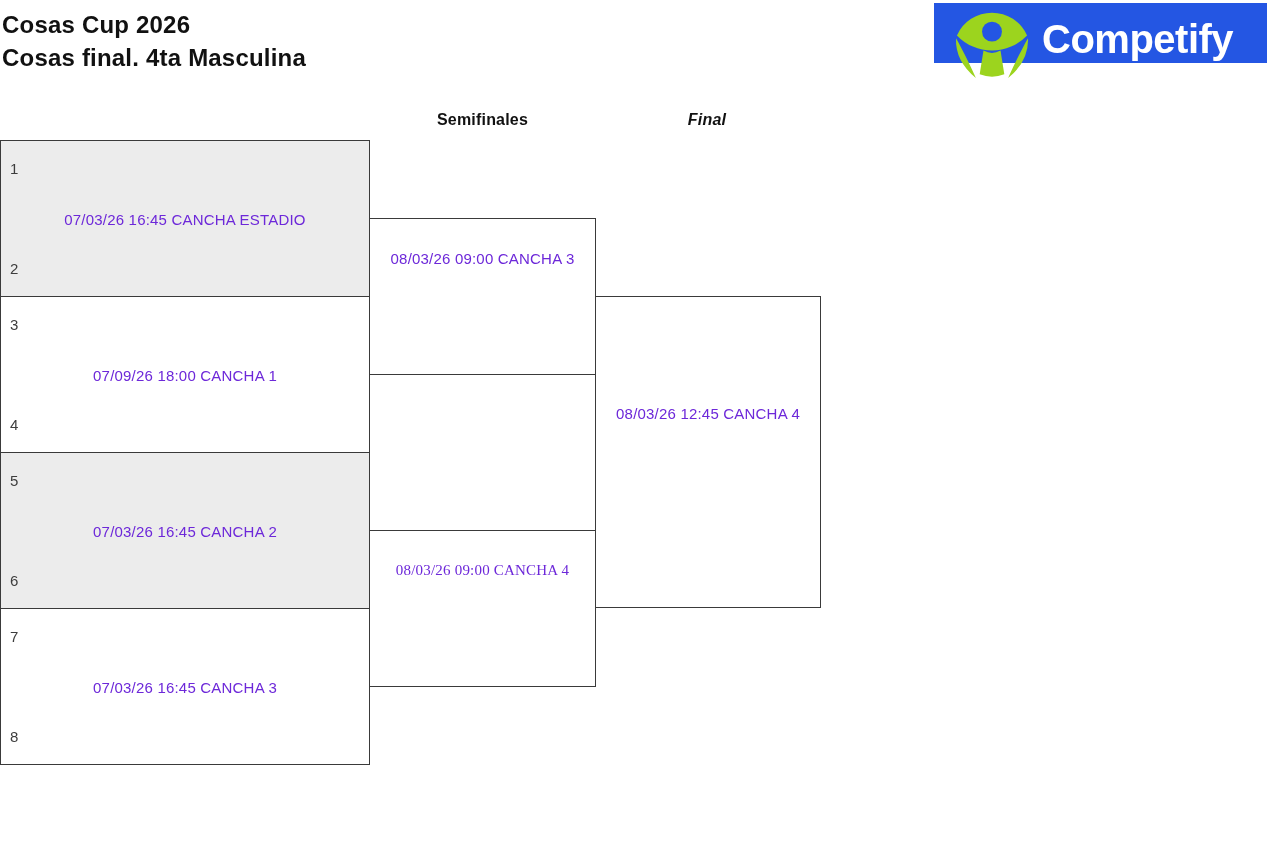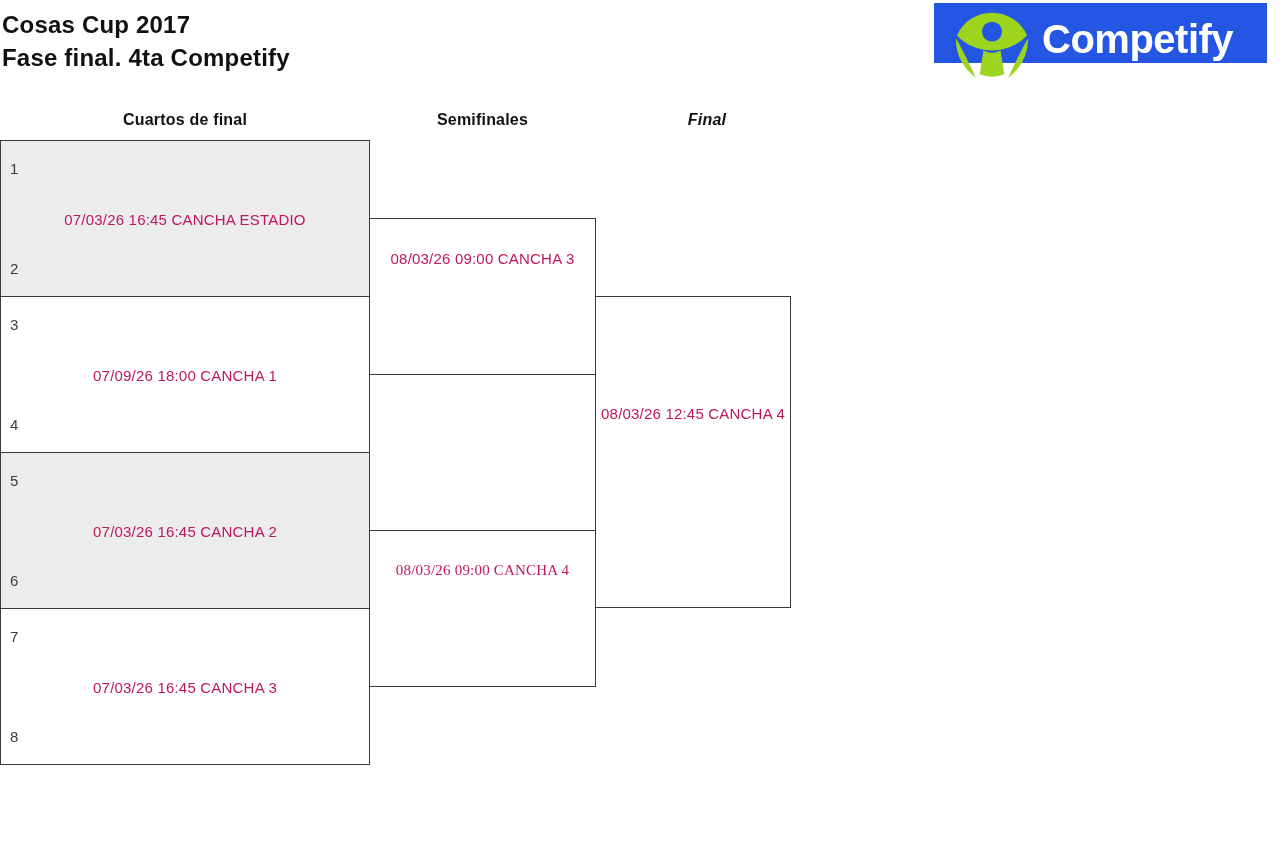--- a/index.html
+++ b/index.html
@@ -40,58 +40,57 @@
   
   .match-box {
     position:absolute; background:#ffffff;
     border:1px solid var(--line-color, #3a3a3a);
   }
   .match-box.shaded { background:var(--shade-gray, #ececec); }
   .qf { left:0; width:370px; height:157px; }
   .qf1 { top:140px; } .qf2 { top:296px; } .qf3 { top:452px; } .qf4 { top:608px; }
   .sf { left:369px; width:227px; height:157px;padding-left:32px; }
   .sf1 { top:218px; } .sf2 { top:530px;font-family:Liberation Serif, serif; }
-  .final-box { left:595px; top:296px; width:196px; height:312px;text-decoration:underline; }
+  .final-box { left:595px; top:296px; width:226px; height:312px;text-decoration:underline; }
 
   .seed {
     position:absolute; left:9px; font-size:15px; color:#3d3d3d;
   }
   .seed-top { top:19px; }
   .seed-bottom { bottom:19px; }
 
   .schedule {
     position:absolute; left:0; right:0; text-align:center;
-    font-size:15px; color:#be185d; letter-spacing:0.2px; white-space:nowrap;
+    font-size:15px; color:#6d28d9; letter-spacing:0.2px; white-space:nowrap;
   }
   .qf .schedule { top:50%; transform:translateY(-50%); }
   .sf .schedule { top:31px; }
   .final-box .schedule { top:108px; }
 </style>
 </head>
 <body>
 
 <div class="canvas">
 
   <div class="titles">
-    <div>Cosas Cup 2017</div>
-    <div>Fase final. 4ta Competify</div>
+    <div>Cosas Cup 2026</div>
+    <div>Cosas final. 4ta Masculina</div>
   </div>
 
   <div class="logo-bar">
     <svg width="76" height="72" viewBox="0 0 80 76">
       <path d="M 3 30 A 40.5 40.5 0 0 1 77 30 A 50.8 50.8 0 0 1 3 30 Z" fill="#9cd41e"></path>
       <circle cx="40" cy="26" r="10.5" fill="#2456e3"></circle>
       <path d="M 31 46 Q 40 51 49 46 L 53 71 Q 40 76 27 71 Z" fill="#9cd41e"></path>
       <path d="M 2 33 Q 1 57 23 75 Q 15 57 8 44 Q 5 38 2 33 Z" fill="#9cd41e"></path>
       <path d="M 78 33 Q 79 57 57 75 Q 65 57 72 44 Q 75 38 78 33 Z" fill="#9cd41e"></path>
     </svg>
     <span class="logo-text">Competify</span>
   </div>
 
-  <div class="round-label r-qf">Cuartos de final</div>
   <div class="round-label r-sf">Semifinales</div>
   <div class="round-label r-f">Final</div>
 
   <div class="match-box qf qf1 shaded">
     <span class="seed seed-top">1</span>
     <span class="schedule">07/03/26 16:45 CANCHA ESTADIO</span>
     <span class="seed seed-bottom">2</span>
   </div>
 
   <div class="match-box qf qf2">

